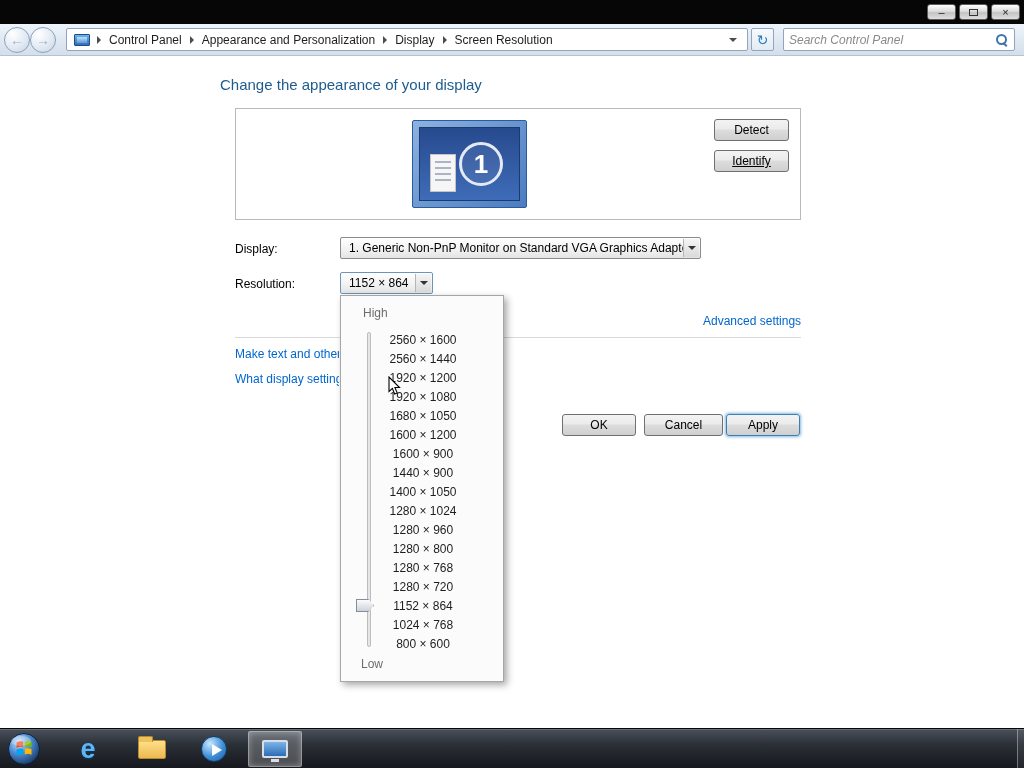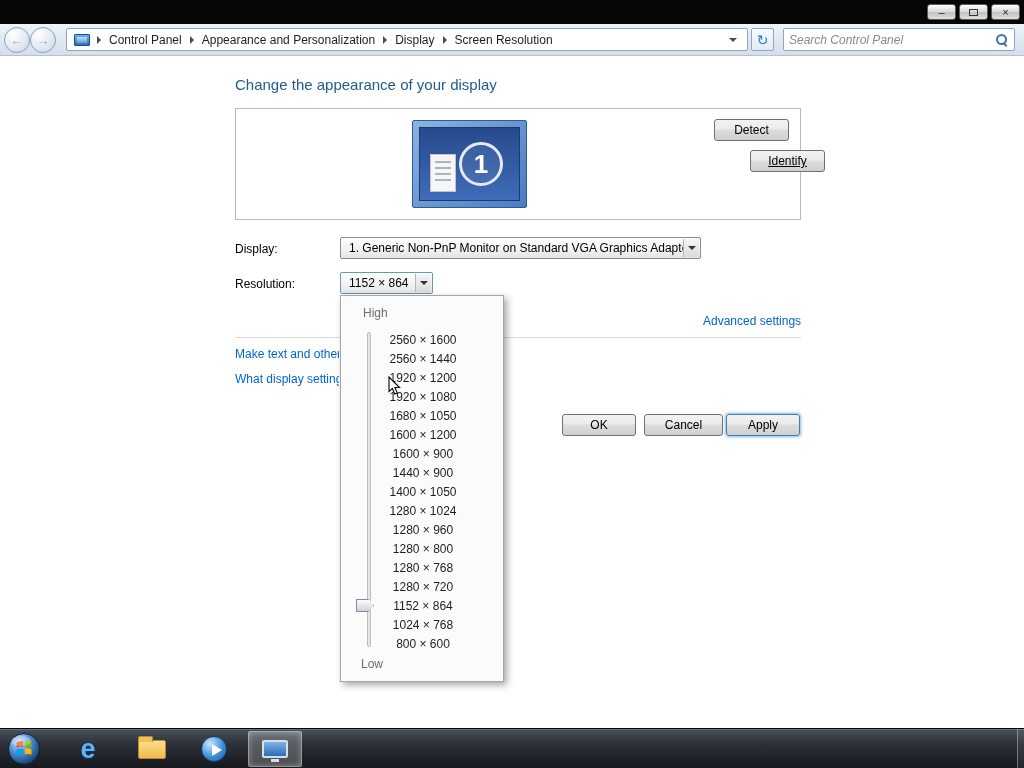--- a/index.html
+++ b/index.html
@@ -46,42 +46,42 @@
                      font-size:12px; font-style:italic; color:#444; background:transparent; min-width:0; }
   .searchbox input::placeholder { color:#8a8a8a; font-style:italic; }
   .mag { position:relative; width:14px; height:14px; flex:0 0 auto; }
   .mag::before { content:""; position:absolute; left:1px; top:1px; width:7px; height:7px;
                  border:2px solid #3f74ad; border-radius:50%; }
   .mag::after { content:""; position:absolute; left:9px; top:9px; width:2px; height:5px;
                 background:#3f74ad; transform:rotate(-45deg); }
 
   
   .content { position:absolute; top:56px; left:0; right:0; bottom:40px; background:#fff; }
-  .page-title { position:absolute; left:235px; top:20px; font-size:15px; color:#1e5c8f; }
+  .page-title { position:absolute; left:220px; top:20px; font-size:15px; color:#1e5c8f; }
   .preview-box { position:absolute; left:235px; top:52px; width:566px; height:112px;
                  border:1px solid #b9b9b9; background:#fff; }
   .monitor { position:absolute; left:412px; top:64px; width:115px; height:88px;
              background:linear-gradient(135deg,#8cb2e0,#4a7cc0); border:1px solid #2c5a9c;
              border-radius:2px; padding:6px; cursor:default; }
   .mon-screen { width:100%; height:100%; background:linear-gradient(#274a8e,#3f6cb8);
                 border:1px solid #1b3a74; position:relative; }
   .mon-doc { position:absolute; left:10px; bottom:8px; width:26px; height:38px; background:#f6f6f6;
              border:1px solid #c4c4c4; }
   .mon-doc::after { content:""; position:absolute; left:4px; right:4px; top:6px; height:22px;
                     background:repeating-linear-gradient(#aab4c4 0 2px, transparent 2px 6px); }
   .mon-circle { position:absolute; right:16px; top:50%; transform:translateY(-50%);
                 width:44px; height:44px; border:3px solid #e3eaf5; border-radius:50%;
                 display:flex; align-items:center; justify-content:center;
                 color:#fff; font-size:26px; font-weight:bold; background:rgba(255,255,255,.07); }
 
   .btn { position:absolute; width:75px; height:22px; border:1px solid #707070; border-radius:3px;
          background:linear-gradient(#f3f3f3,#ebebeb 45%,#dddddd 50%,#cfcfcf);
          font-size:12px; color:#000; display:flex; align-items:center; justify-content:center; cursor:default; }
   .btn.detect   { left:714px; top:63px; }
-  .btn.identify { left:750px; top:94px;text-decoration:underline; }
+  .btn.identify { left:714px; top:94px;text-decoration:underline; }
   .btn.ok       { left:562px; top:358px; width:74px; }
   .btn.cancel   { left:644px; top:358px; width:79px; }
   .btn.apply    { left:726px; top:358px; width:74px; border-color:#3c7fb1;
                   box-shadow:0 0 3px 1px rgba(88,160,220,.75); }
 
   .field-label { position:absolute; left:235px; font-size:12px; color:#000; }
   .combo { position:absolute; height:22px; border:1px solid #8b8b8b; border-radius:2px;
            background:linear-gradient(#ffffff,#f1f1f1 60%,#e4e4e4);
            display:flex; align-items:center; font-size:12px; color:#000;
            padding:0 22px 0 8px; white-space:nowrap; overflow:hidden; }

